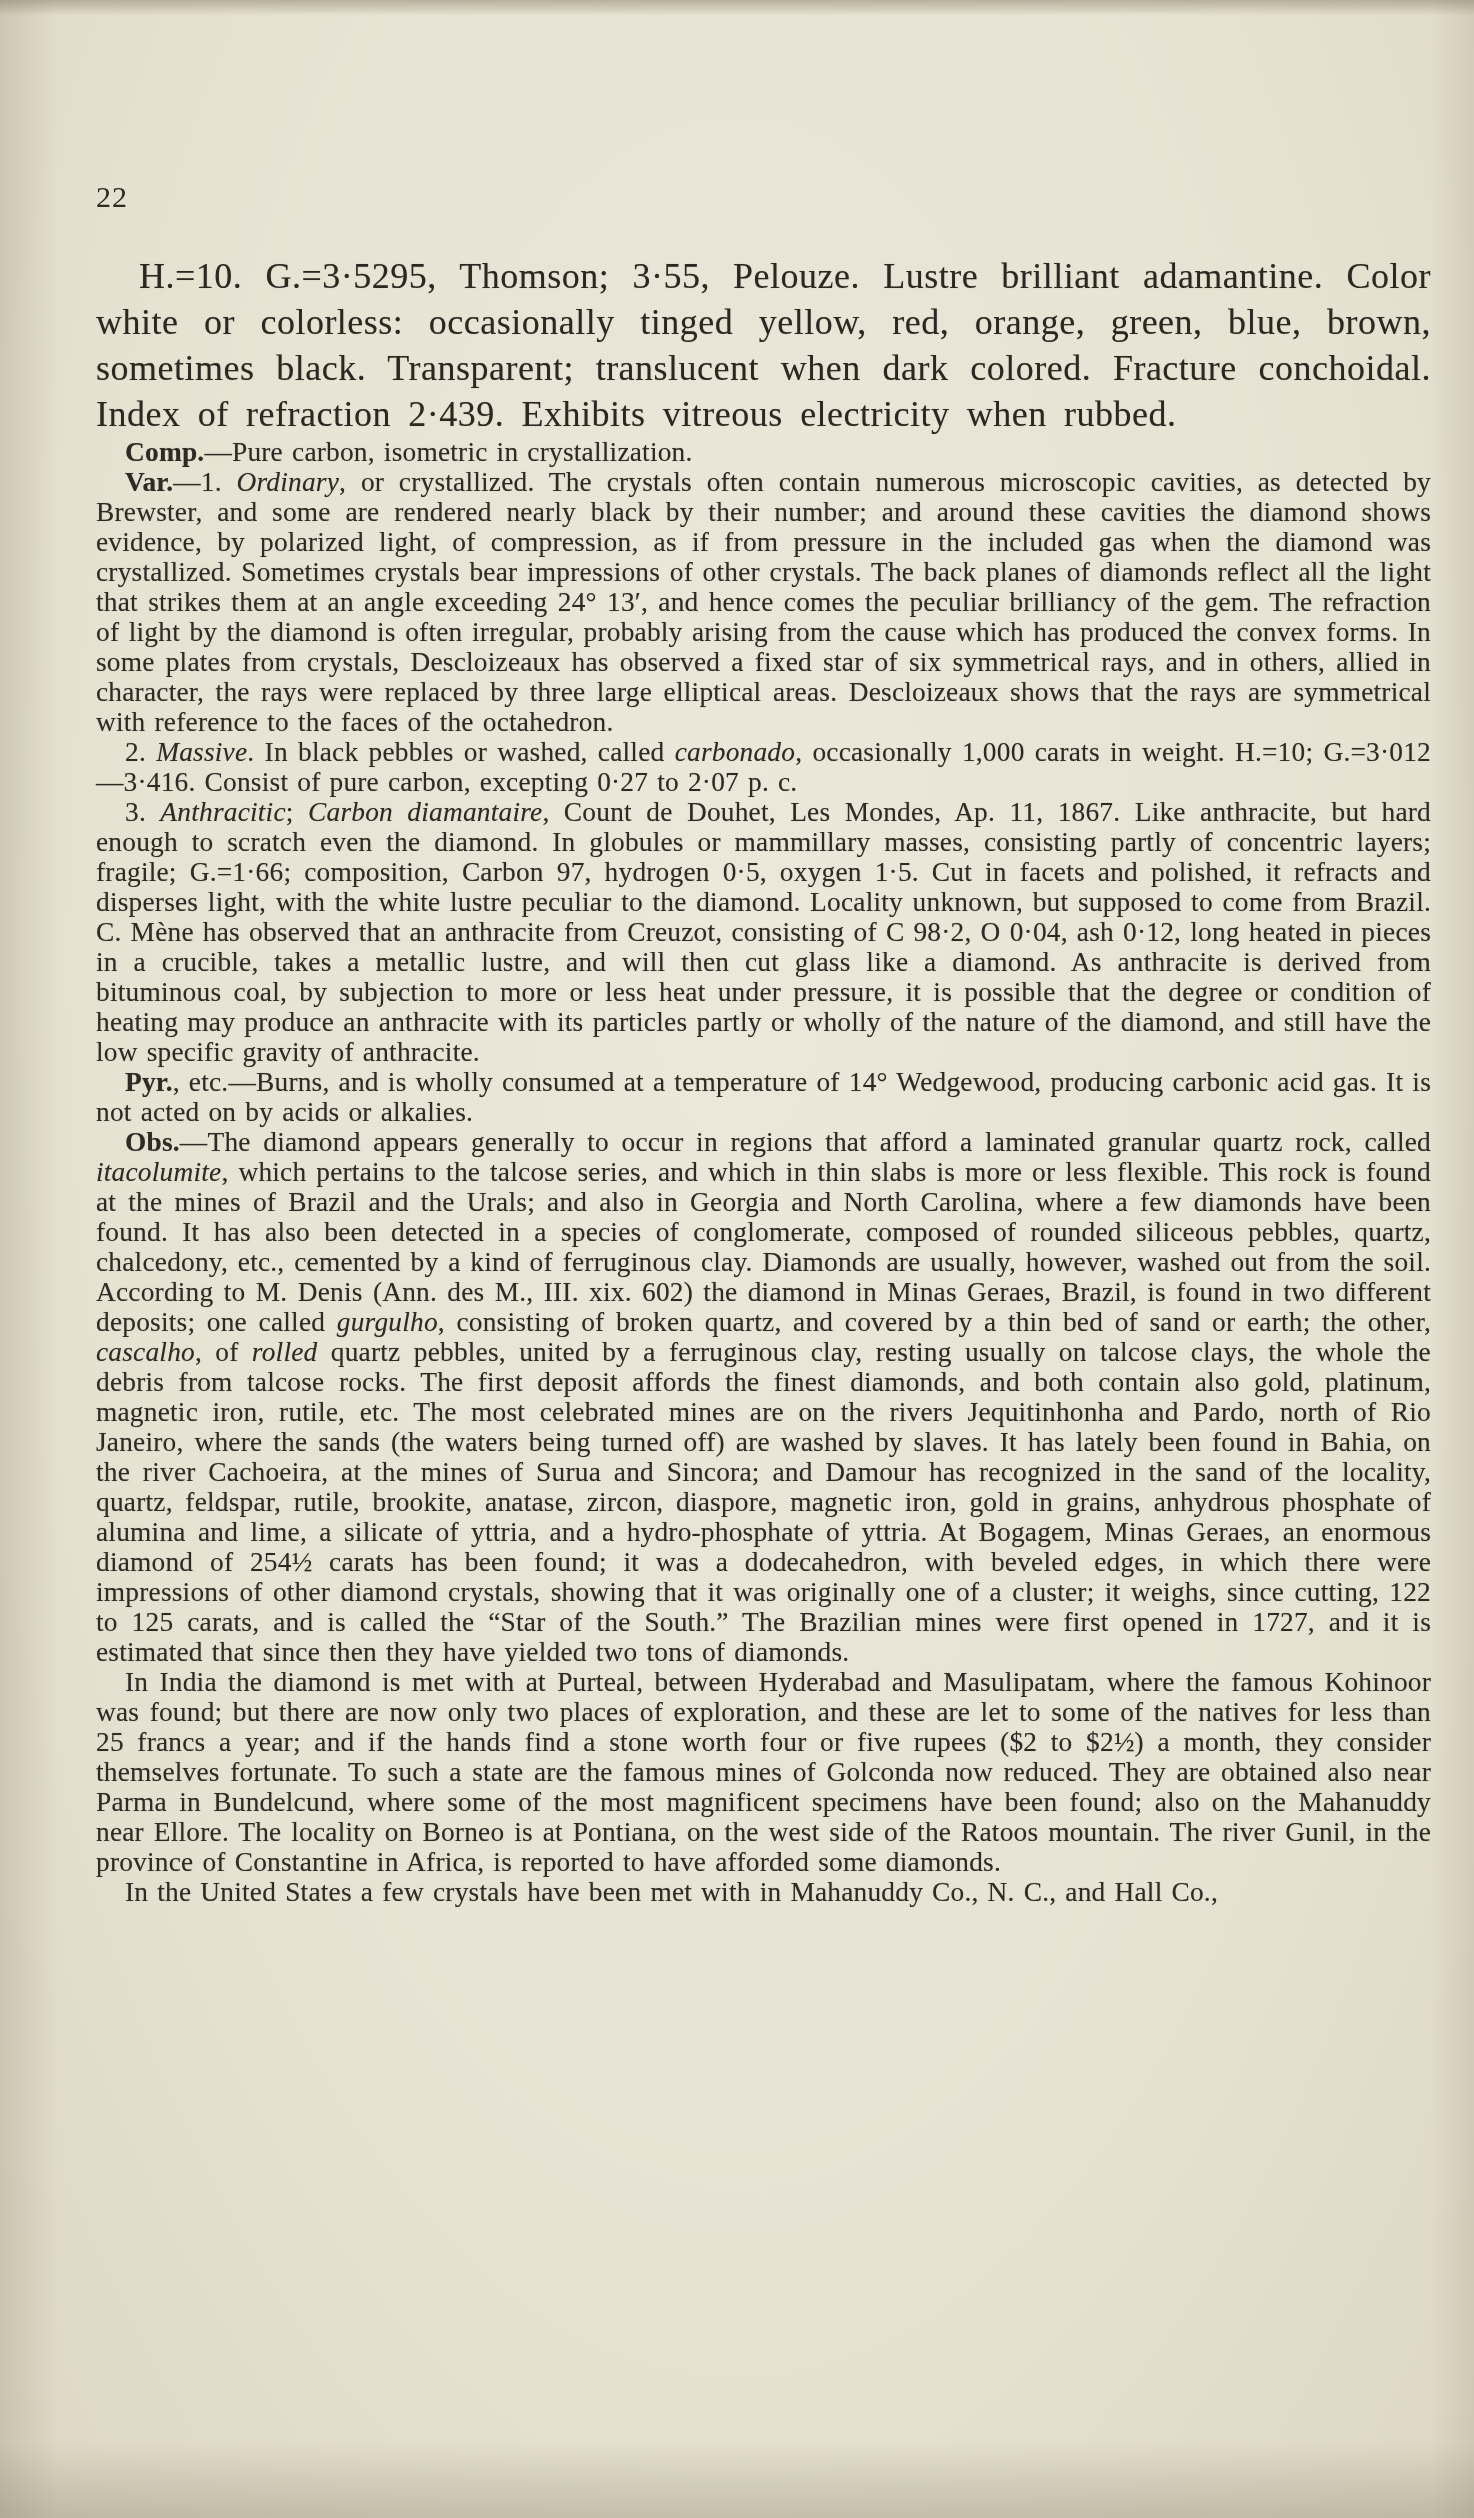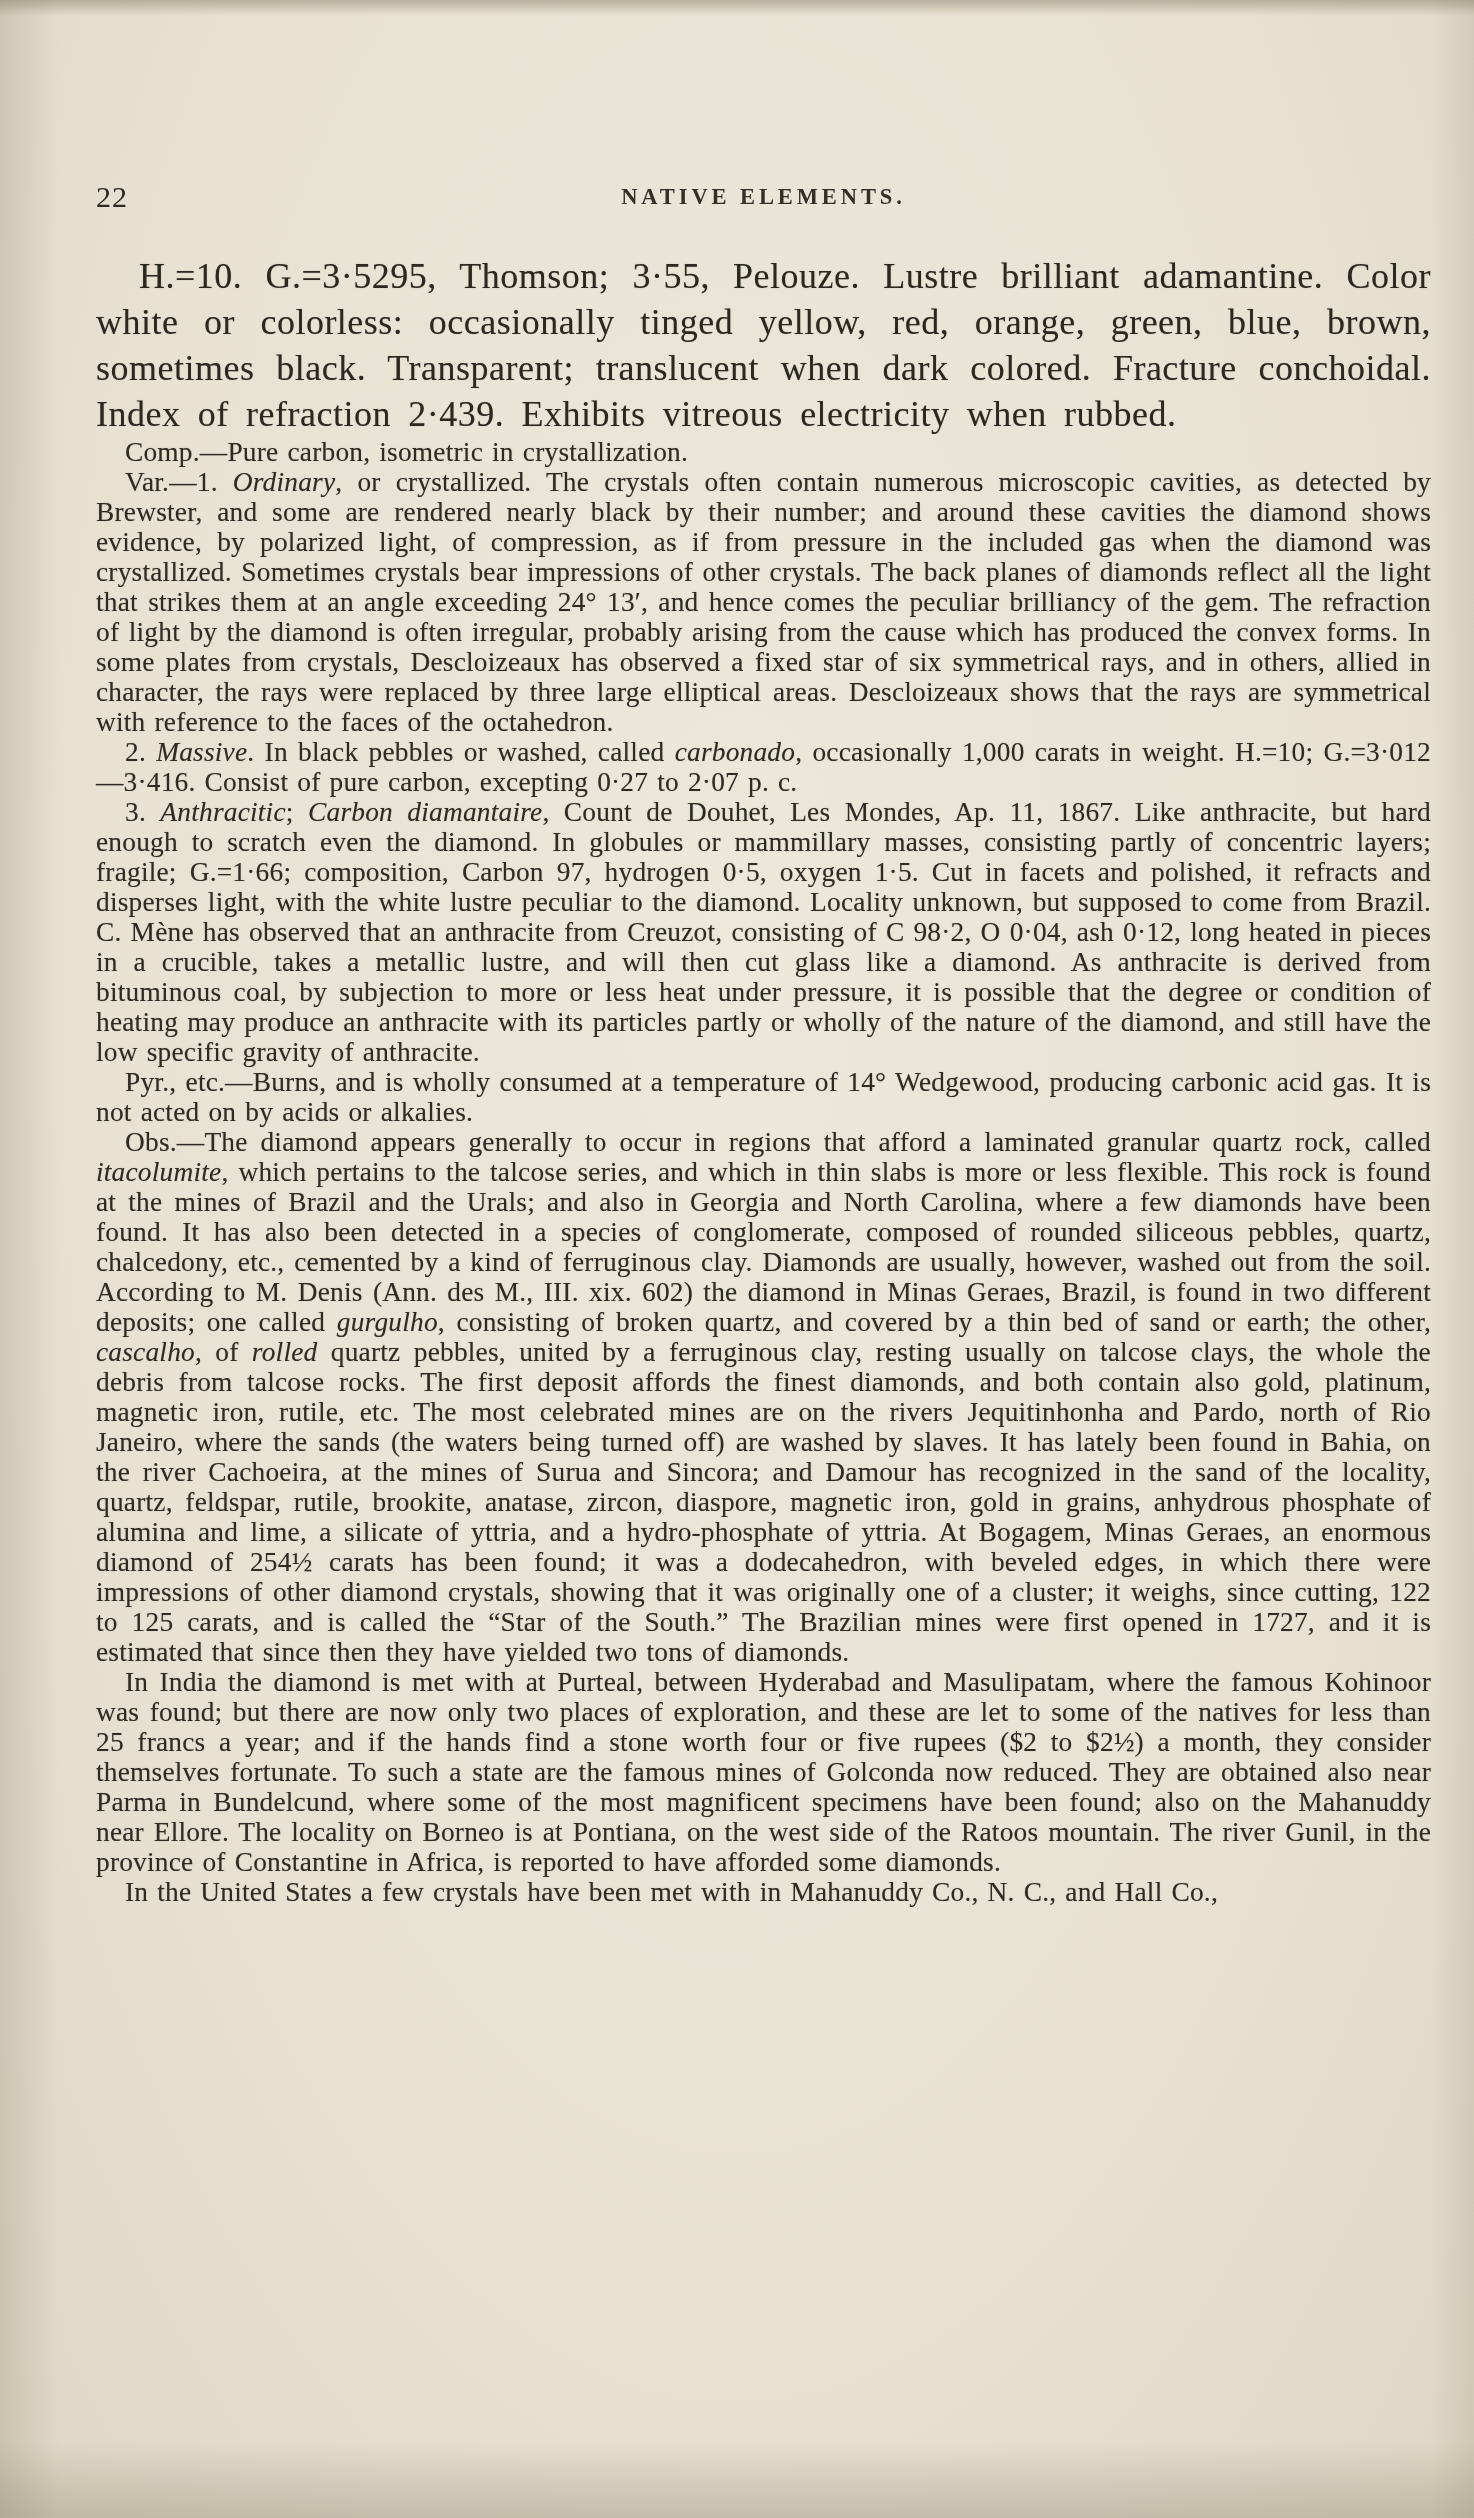--- a/index.html
+++ b/index.html
@@ -67,30 +67,29 @@
     color: #2b2822;
   }
   .para.small {
     font-size: 27.4px;
     line-height: 30px;
     text-indent: 29px;
     word-spacing: 2px;
     letter-spacing: 0.2px;
     color: #2e2b25;
   }
-  .bold   { font-weight: normal; }
+  .bold   { font-weight: bold; }
   .italic { font-style: italic; }
 </style>
 </head>
 <body>
 
 <div class="page">
   <header class="running-head">
     <span class="pagenum">22</span>
-    <span class="head-title">NATIVE ELEMENTS.</span>
   </header>
 
   <main class="text-block">
       <p class="para lead"><span>H.=10.  G.=3·5295, Thomson; 3·55, Pelouze.  Lustre brilliant adamantine.  Color white or colorless: occasionally tinged yellow, red, orange, green, blue, brown, sometimes black.  Transparent; translucent when dark colored.  Fracture conchoidal.  Index of refraction 2·439.  Exhibits vitreous electricity when rubbed.</span></p>
       <p class="para small"><span class="bold">Comp.</span><span>—Pure carbon, isometric in crystallization.</span></p>
       <p class="para small"><span class="bold">Var.</span><span>—1. </span><span class="italic">Ordinary</span><span>, or crystallized.  The crystals often contain numerous microscopic cavities, as detected by Brewster, and some are rendered nearly black by their number; and around these cavities the diamond shows evidence, by polarized light, of compression, as if from pressure in the included gas when the diamond was crystallized.  Sometimes crystals bear impressions of other crystals.  The back planes of diamonds reflect all the light that strikes them at an angle exceeding 24° 13′, and hence comes the peculiar brilliancy of the gem.  The refraction of light by the diamond is often irregular, probably arising from the cause which has produced the convex forms.  In some plates from crystals, Descloizeaux has observed a fixed star of six symmetrical rays, and in others, allied in character, the rays were replaced by three large elliptical areas.  Descloizeaux shows that the rays are symmetrical with reference to the faces of the octahedron.</span></p>
       <p class="para small"><span>2. </span><span class="italic">Massive</span><span>.  In black pebbles or washed, called </span><span class="italic">carbonado</span><span>, occasionally 1,000 carats in weight.  H.=10; G.=3·012—3·416.  Consist of pure carbon, excepting 0·27 to 2·07 p. c.</span></p>
       <p class="para small"><span>3. </span><span class="italic">Anthracitic</span><span>; </span><span class="italic">Carbon diamantaire</span><span>, Count de Douhet, Les Mondes, Ap. 11, 1867.  Like anthracite, but hard enough to scratch even the diamond.  In globules or mammillary masses, consisting partly of concentric layers; fragile; G.=1·66; composition, Carbon 97, hydrogen 0·5, oxygen 1·5.  Cut in facets and polished, it refracts and disperses light, with the white lustre peculiar to the diamond.  Locality unknown, but supposed to come from Brazil.  C. Mène has observed that an anthracite from Creuzot, consisting of C 98·2, O 0·04, ash 0·12, long heated in pieces in a crucible, takes a metallic lustre, and will then cut glass like a diamond.  As anthracite is derived from bituminous coal, by subjection to more or less heat under pressure, it is possible that the degree or condition of heating may produce an anthracite with its particles partly or wholly of the nature of the diamond, and still have the low specific gravity of anthracite.</span></p>
       <p class="para small"><span class="bold">Pyr.</span><span>, etc.—Burns, and is wholly consumed at a temperature of 14° Wedgewood, producing carbonic acid gas.  It is not acted on by acids or alkalies.</span></p>
       <p class="para small"><span class="bold">Obs.</span><span>—The diamond appears generally to occur in regions that afford a laminated granular quartz rock, called </span><span class="italic">itacolumite</span><span>, which pertains to the talcose series, and which in thin slabs is more or less flexible.  This rock is found at the mines of Brazil and the Urals; and also in Georgia and North Carolina, where a few diamonds have been found.  It has also been detected in a species of conglomerate, composed of rounded siliceous pebbles, quartz, chalcedony, etc., cemented by a kind of ferruginous clay.  Diamonds are usually, however, washed out from the soil.  According to M. Denis (Ann. des M., III. xix. 602) the diamond in Minas Geraes, Brazil, is found in two different deposits; one called </span><span class="italic">gurgulho</span><span>, consisting of broken quartz, and covered by a thin bed of sand or earth; the other, </span><span class="italic">cascalho</span><span>, of </span><span class="italic">rolled</span><span> quartz pebbles, united by a ferruginous clay, resting usually on talcose clays, the whole the debris from talcose rocks.  The first deposit affords the finest diamonds, and both contain also gold, platinum, magnetic iron, rutile, etc.  The most celebrated mines are on the rivers Jequitinhonha and Pardo, north of Rio Janeiro, where the sands (the waters being turned off) are washed by slaves.  It has lately been found in Bahia, on the river Cachoeira, at the mines of Surua and Sincora; and Damour has recognized in the sand of the locality, quartz, feldspar, rutile, brookite, anatase, zircon, diaspore, magnetic iron, gold in grains, anhydrous phosphate of alumina and lime, a silicate of yttria, and a hydro-phosphate of yttria.  At Bogagem, Minas Geraes, an enormous diamond of 254½ carats has been found; it was a dodecahedron, with beveled edges, in which there were impressions of other diamond crystals, showing that it was originally one of a cluster; it weighs, since cutting, 122 to 125 carats, and is called the “Star of the South.”  The Brazilian mines were first opened in 1727, and it is estimated that since then they have yielded two tons of diamonds.</span></p>

